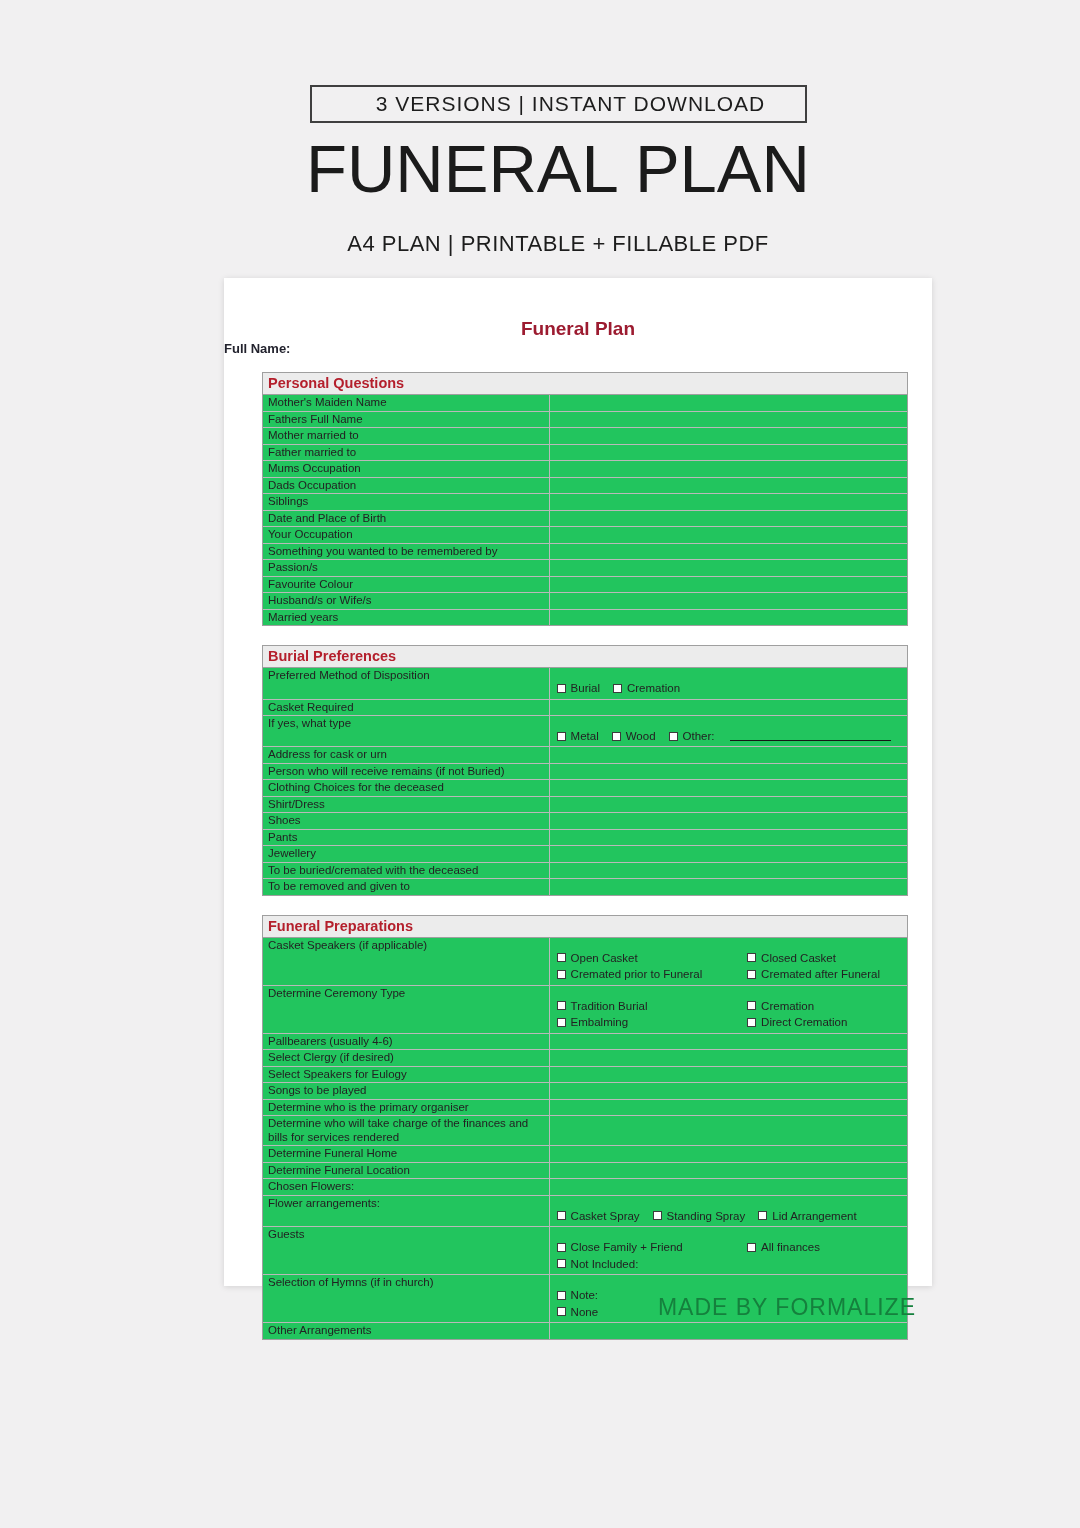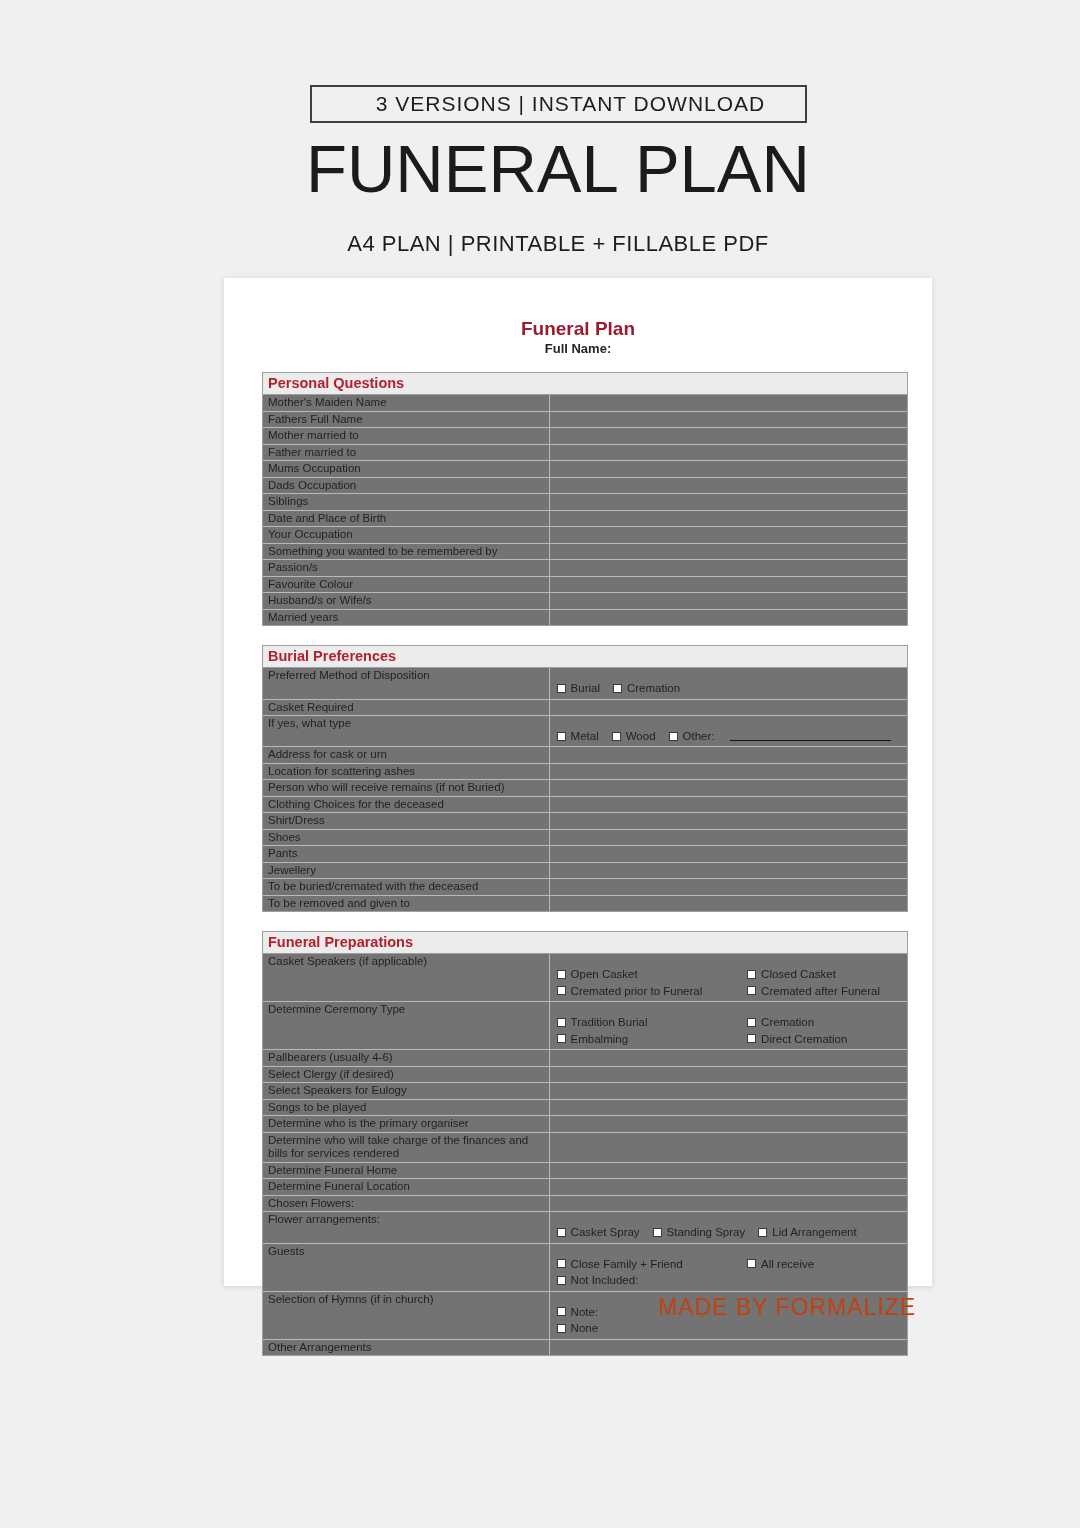--- a/index.html
+++ b/index.html
@@ -20,23 +20,23 @@
   }
   .hero-sub{
     position:absolute;left:58px;top:231px;width:1000px;text-align:center;
     font-size:22px;color:#1d1d1d;letter-spacing:.5px;
   }
   .doc{
     position:absolute;left:224px;top:278px;width:708px;height:1008px;
     background:#fff;box-shadow:0 1px 6px rgba(0,0,0,.13);
   }
   .doc-title{margin-top:40px;text-align:center;font-size:19px;font-weight:bold;color:var(--doc-red,#9c1b30)}
-  .doc-sub{text-align:center;font-size:13px;font-weight:bold;color:#23232e;margin-top:1px}
+  .doc-sub{font-size:13px;font-weight:bold;color:#23232e;margin-top:1px}
   #sections{position:absolute;left:38px;top:94px;width:646px}
-  .sec{border:1px solid var(--b-out,#9f9f9f);margin-bottom:19px;background:#737373}
+  .sec{border:1px solid var(--b-out,#9f9f9f);margin-bottom:19px;background:#22c55e}
   .sec-h{
     background:var(--hdr-bg,#ececec);border-bottom:1px solid var(--b-out,#9f9f9f);
     color:var(--accent,#b41f2c);font-weight:bold;font-size:14.5px;padding:2px 5px 3px 5px;
   }
   .row{display:flex;border-bottom:1px solid var(--b-in,#b9b9b9)}
   .row:last-child{border-bottom:none}
   .cl{
     width:44.5%;border-right:1px solid var(--b-in,#b9b9b9);
     font-size:11.5px;line-height:13.5px;padding:1px 4px 1px 5px;
   }
@@ -47,21 +47,21 @@
   .colA{width:55%;flex:none;display:inline-block}
   .colB{flex:1}
   .flexline{display:flex;align-items:flex-end}
   .cbi{display:inline-flex;align-items:center;margin-right:13px}
   .cbi:last-child{margin-right:0}
   .cb{width:9px;height:9px;border:1px solid #3c3c3c;margin-right:5px;flex:none;background:#fff}
   .cbt{font-size:11.5px}
   .uline{flex:1;border-bottom:1.5px solid #161616;margin:0 12px 3px 2px}
   .footer{
     position:absolute;top:1294px;right:164px;
-    font-size:23px;letter-spacing:1px;color:#c2410c;
+    font-size:23px;letter-spacing:1px;color:#15803d;
   }
 </style>
 </head>
 <body>
 
 <div class="banner">
   <span>3 VERSIONS | INSTANT DOWNLOAD</span>
 </div>
 
 <div class="hero-title">FUNERAL PLAN</div>
@@ -166,24 +166,20 @@
               </span>
               <span class="uline"></span>
             </div>
           </div>
         </div>
         <div class="row">
           <div class="cl">Address for cask or urn</div>
           <div class="cr"></div>
         </div>
         <div class="row">
-          <div class="cl">Location for scattering ashes</div>
-          <div class="cr"></div>
-        </div>
-        <div class="row">
           <div class="cl">Person who will receive remains (if not Buried)</div>
           <div class="cr"></div>
         </div>
         <div class="row">
           <div class="cl">Clothing Choices for the deceased</div>
           <div class="cr"></div>
         </div>
         <div class="row">
           <div class="cl">Shirt/Dress</div>
           <div class="cr"></div>
@@ -315,21 +311,21 @@
         <div class="row">
           <div class="cl">Guests</div>
           <div class="cr cb-cell">
             <div class="cbline spread">
               <span class="colA"><span class="cbi">
                   <span class="cb"></span>
                   <span class="cbt">Close Family + Friend</span>
                 </span></span>
               <span class="colB"><span class="cbi">
                   <span class="cb"></span>
-                  <span class="cbt">All receive</span>
+                  <span class="cbt">All finances</span>
                 </span></span>
             </div>
             <div class="cbline spread">
               <span class="colA"><span class="cbi">
                   <span class="cb"></span>
                   <span class="cbt">Not Included:</span>
                 </span></span>
             </div>
           </div>
         </div>

